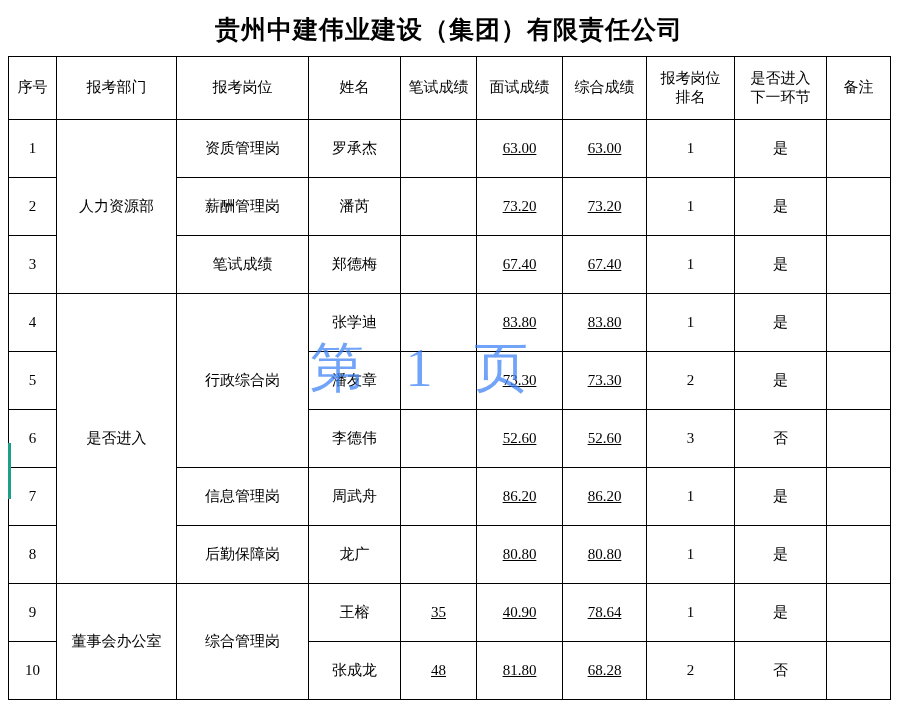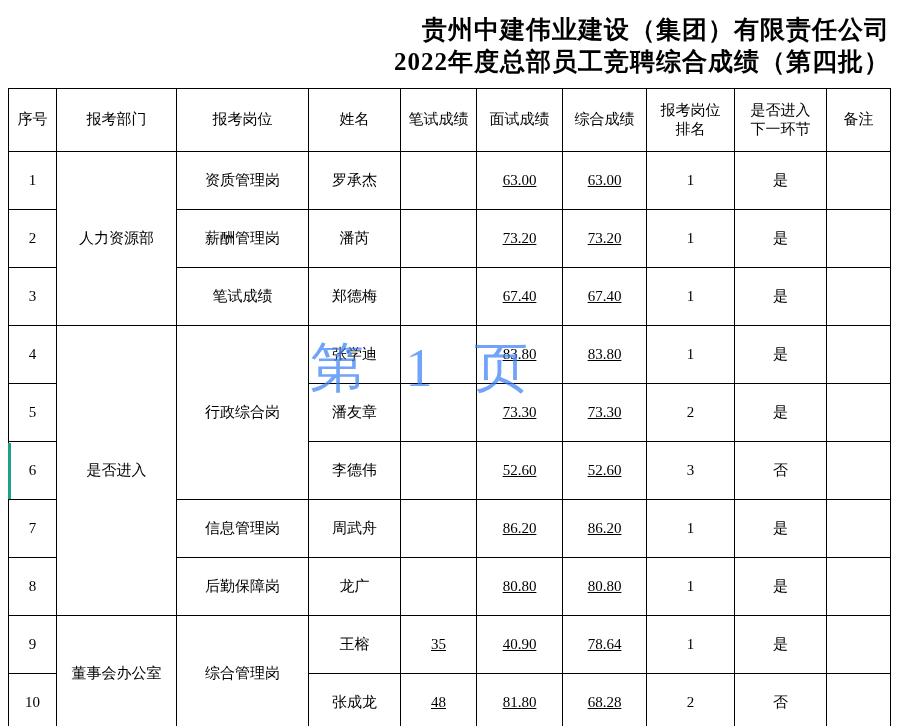--- a/index.html
+++ b/index.html
@@ -16,21 +16,21 @@
     position: relative;
   }
   .page {
     position: relative;
     width: 898px;
     height: 726px;
     box-sizing: border-box;
     padding: 6px 8px 0 8px;
   }
   .title-block {
-    text-align: right;
+    text-align: center;
     font-family: "Liberation Serif", serif;
     font-weight: bold;
     line-height: 1.28;
     margin-top: 8px;
     margin-bottom: 10px;
   }
   .title-line {
     font-size: 25px;
     letter-spacing: 1px;
   }
@@ -85,21 +85,20 @@
     z-index: 6;
   }
 </style>
 </head>
 <body>
 
 <div class="page">
 
   <div class="title-block">
     <div class="title-line">贵州中建伟业建设（集团）有限责任公司</div>
-    <div class="title-line">2022年度总部员工竞聘综合成绩（第四批）</div>
   </div>
 
   <table class="grid">
     <colgroup>
       <col style="width:48px">
       <col style="width:120px">
       <col style="width:132px">
       <col style="width:92px">
       <col style="width:76px">
       <col style="width:86px">

